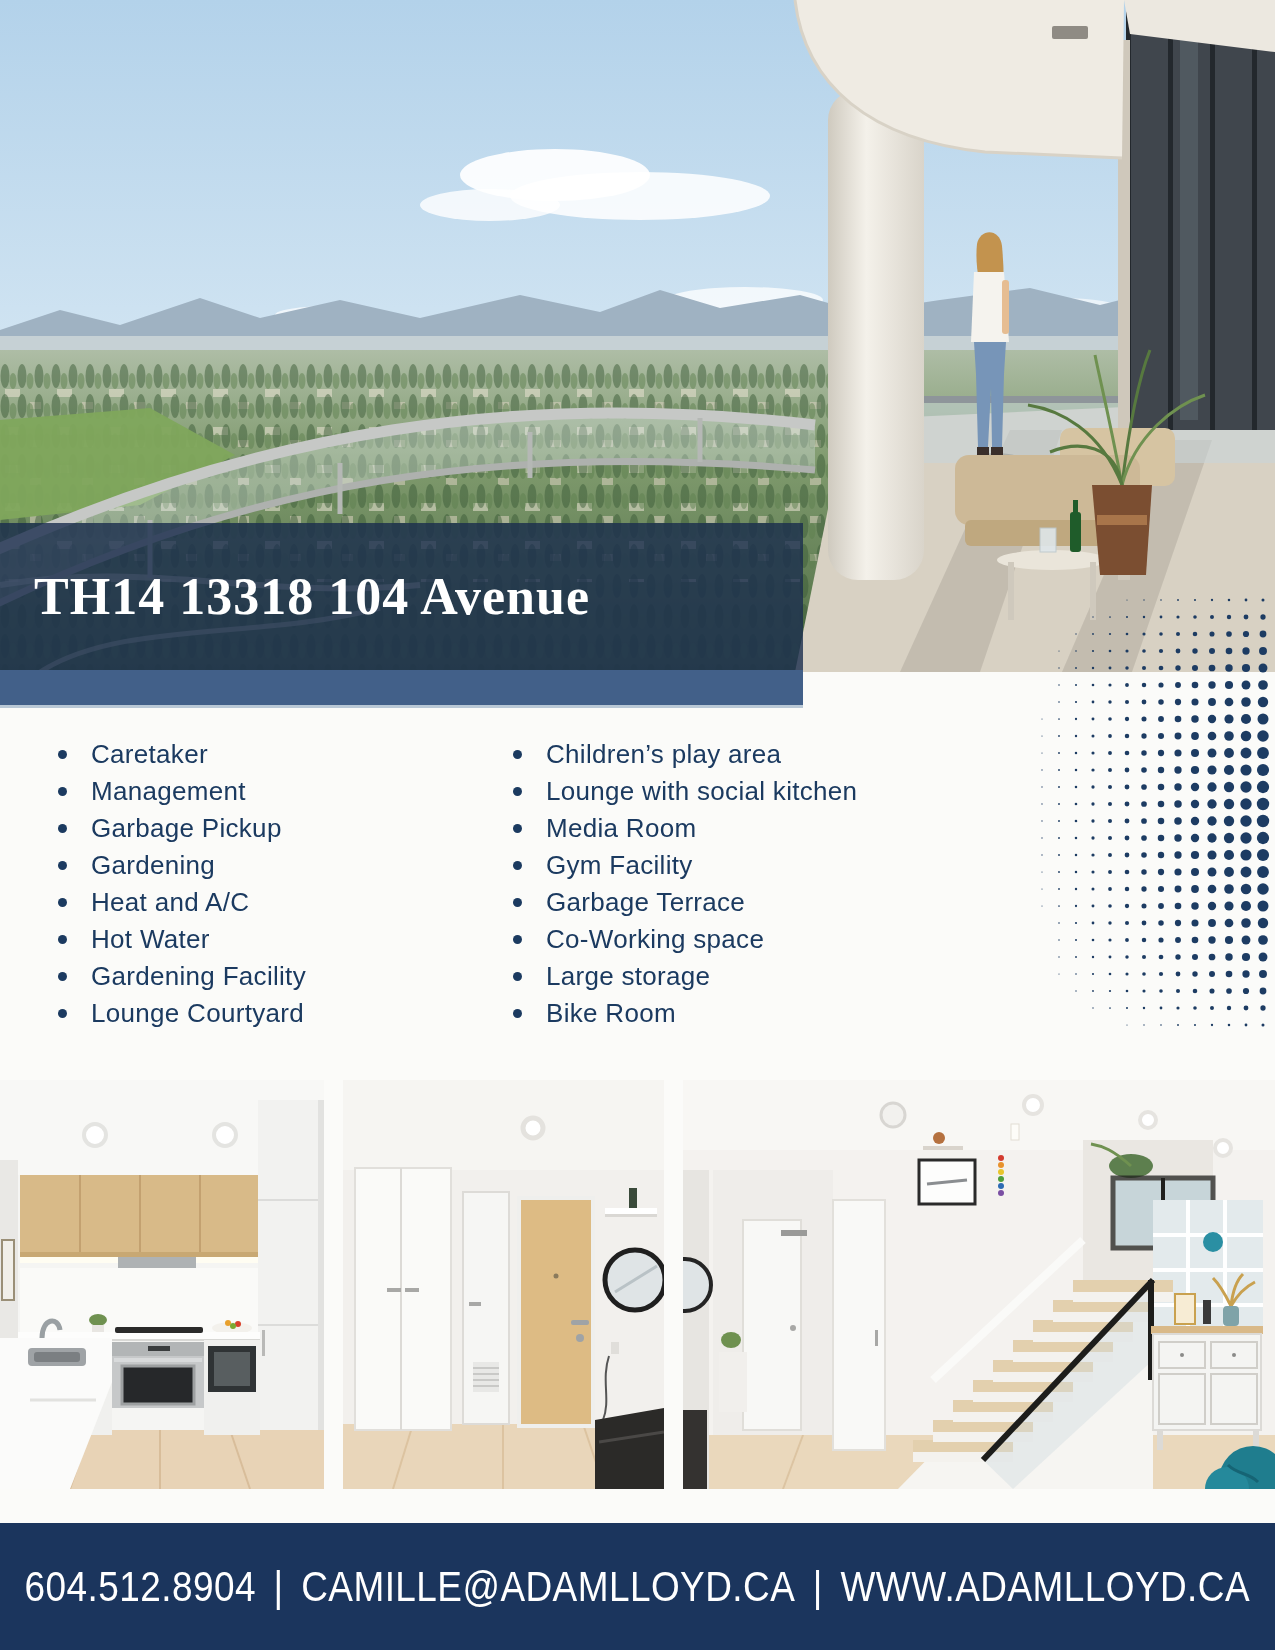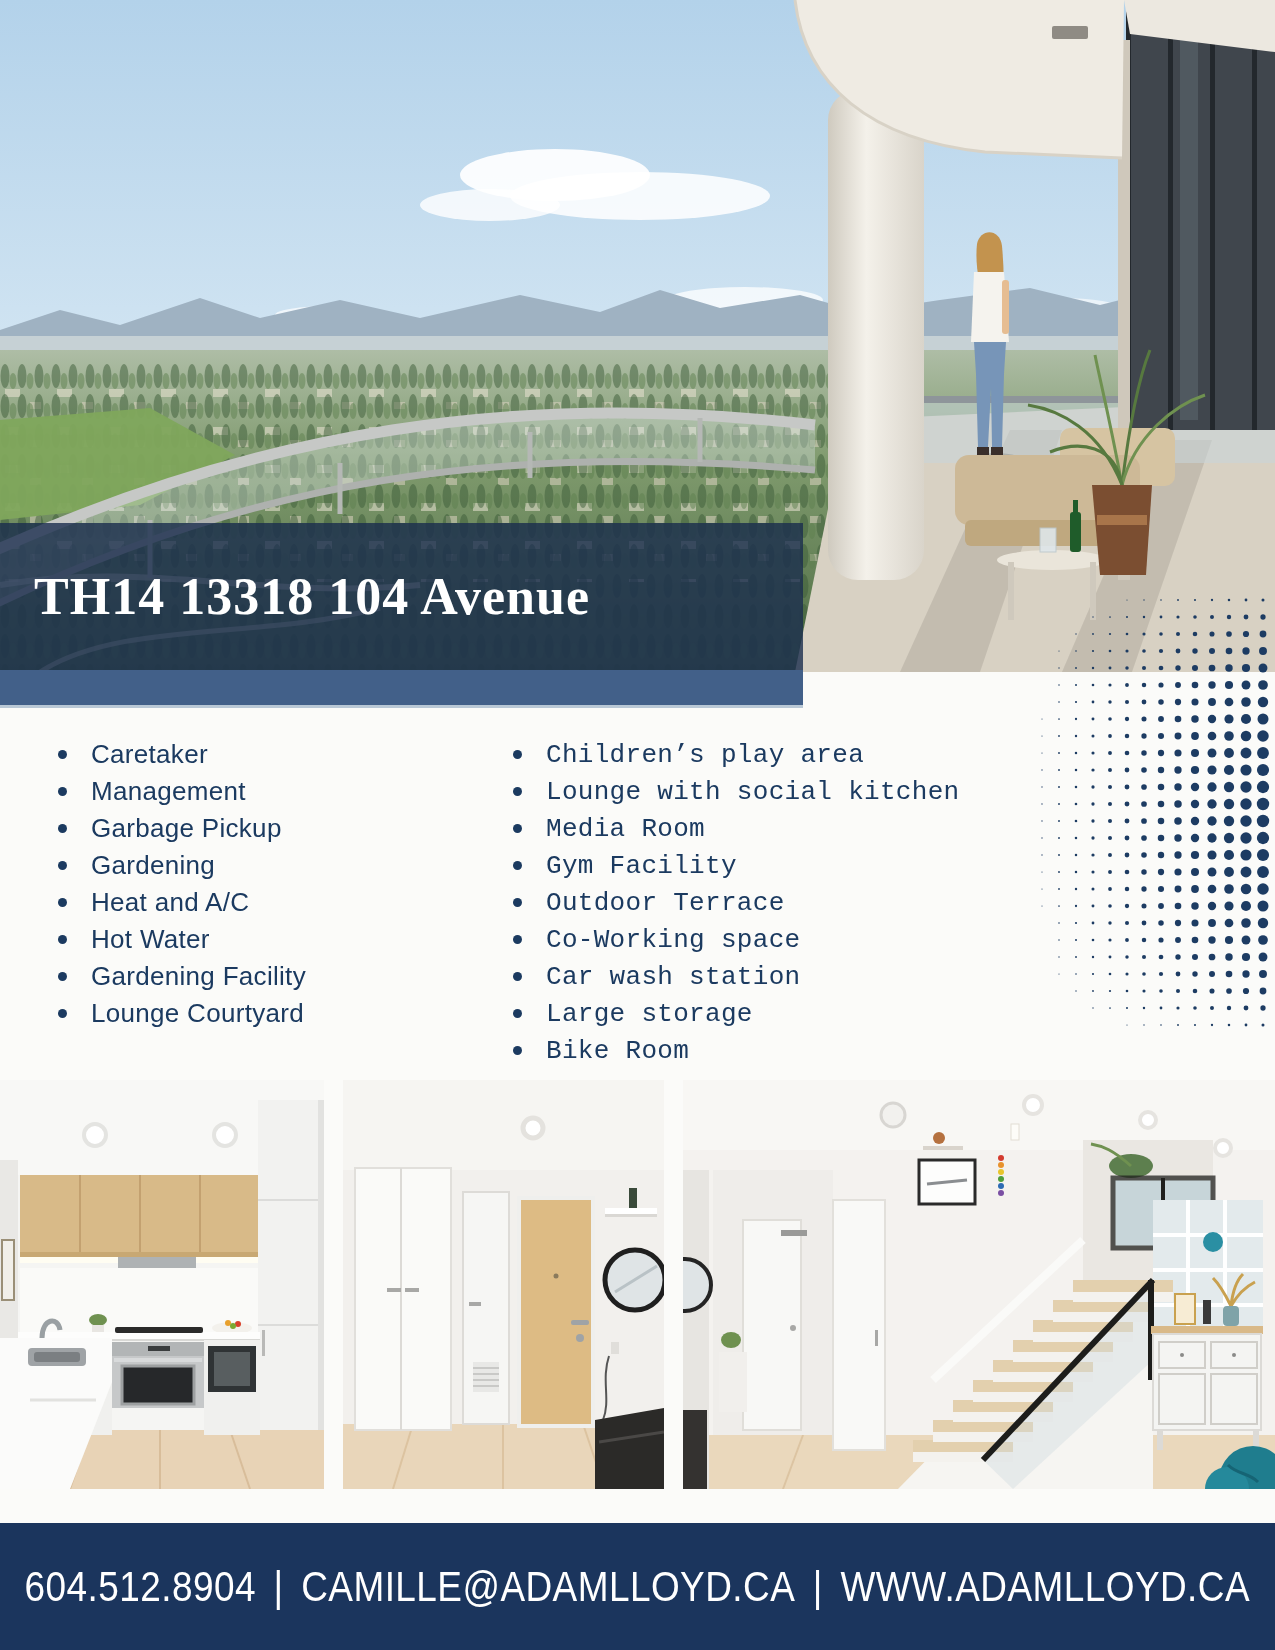--- a/index.html
+++ b/index.html
@@ -16,21 +16,21 @@
   .steel-bar{position:absolute;left:0;top:670px;width:803px;height:38px;background:#426089;
              border-bottom:3px solid #b9c8d6;box-sizing:border-box;}
 
   
   .dots{position:absolute;left:1000px;top:592px;width:276px;height:444px;}
 
   
   .amenities{position:absolute;left:0;top:728px;width:1010px;height:340px;}
   .amenities ul{list-style:none;margin:8px;padding:0;position:absolute;top:0;}
   .col-left{left:50px;}
-  .col-right{left:505px;font-family:Liberation Mono, monospace;}
+  .col-right{left:505px;}
   .amenities li{display:flex;align-items:center;height:37px;color:#1b3a60;
                 font-size:26px;letter-spacing:.3px;white-space:nowrap;}
   .bullet{width:9px;height:9px;border-radius:50%;background:#1b3a60;margin-right:24px;flex:none;}
 
   
   .gallery{position:absolute;left:0;top:1080px;width:1275px;height:409px;display:flex;gap:19px;}
   .gallery svg{display:block;height:409px;}
 
   
   .footer{position:absolute;left:0;top:1523px;width:1275px;height:127px;background:#1b355d;
@@ -573,32 +573,28 @@
           <span>Media Room</span>
         </li>
 
         <li>
           <span class="bullet"></span>
           <span>Gym Facility</span>
         </li>
 
         <li>
           <span class="bullet"></span>
-          <span>Outdoor Terrace</span>
+          <span>Garbage Terrace</span>
         </li>
 
         <li>
           <span class="bullet"></span>
           <span>Co-Working space</span>
         </li>
 
-        <li>
-          <span class="bullet"></span>
-          <span>Car wash station</span>
-        </li>
 
         <li>
           <span class="bullet"></span>
           <span>Large storage</span>
         </li>
 
         <li>
           <span class="bullet"></span>
           <span>Bike Room</span>
         </li>

